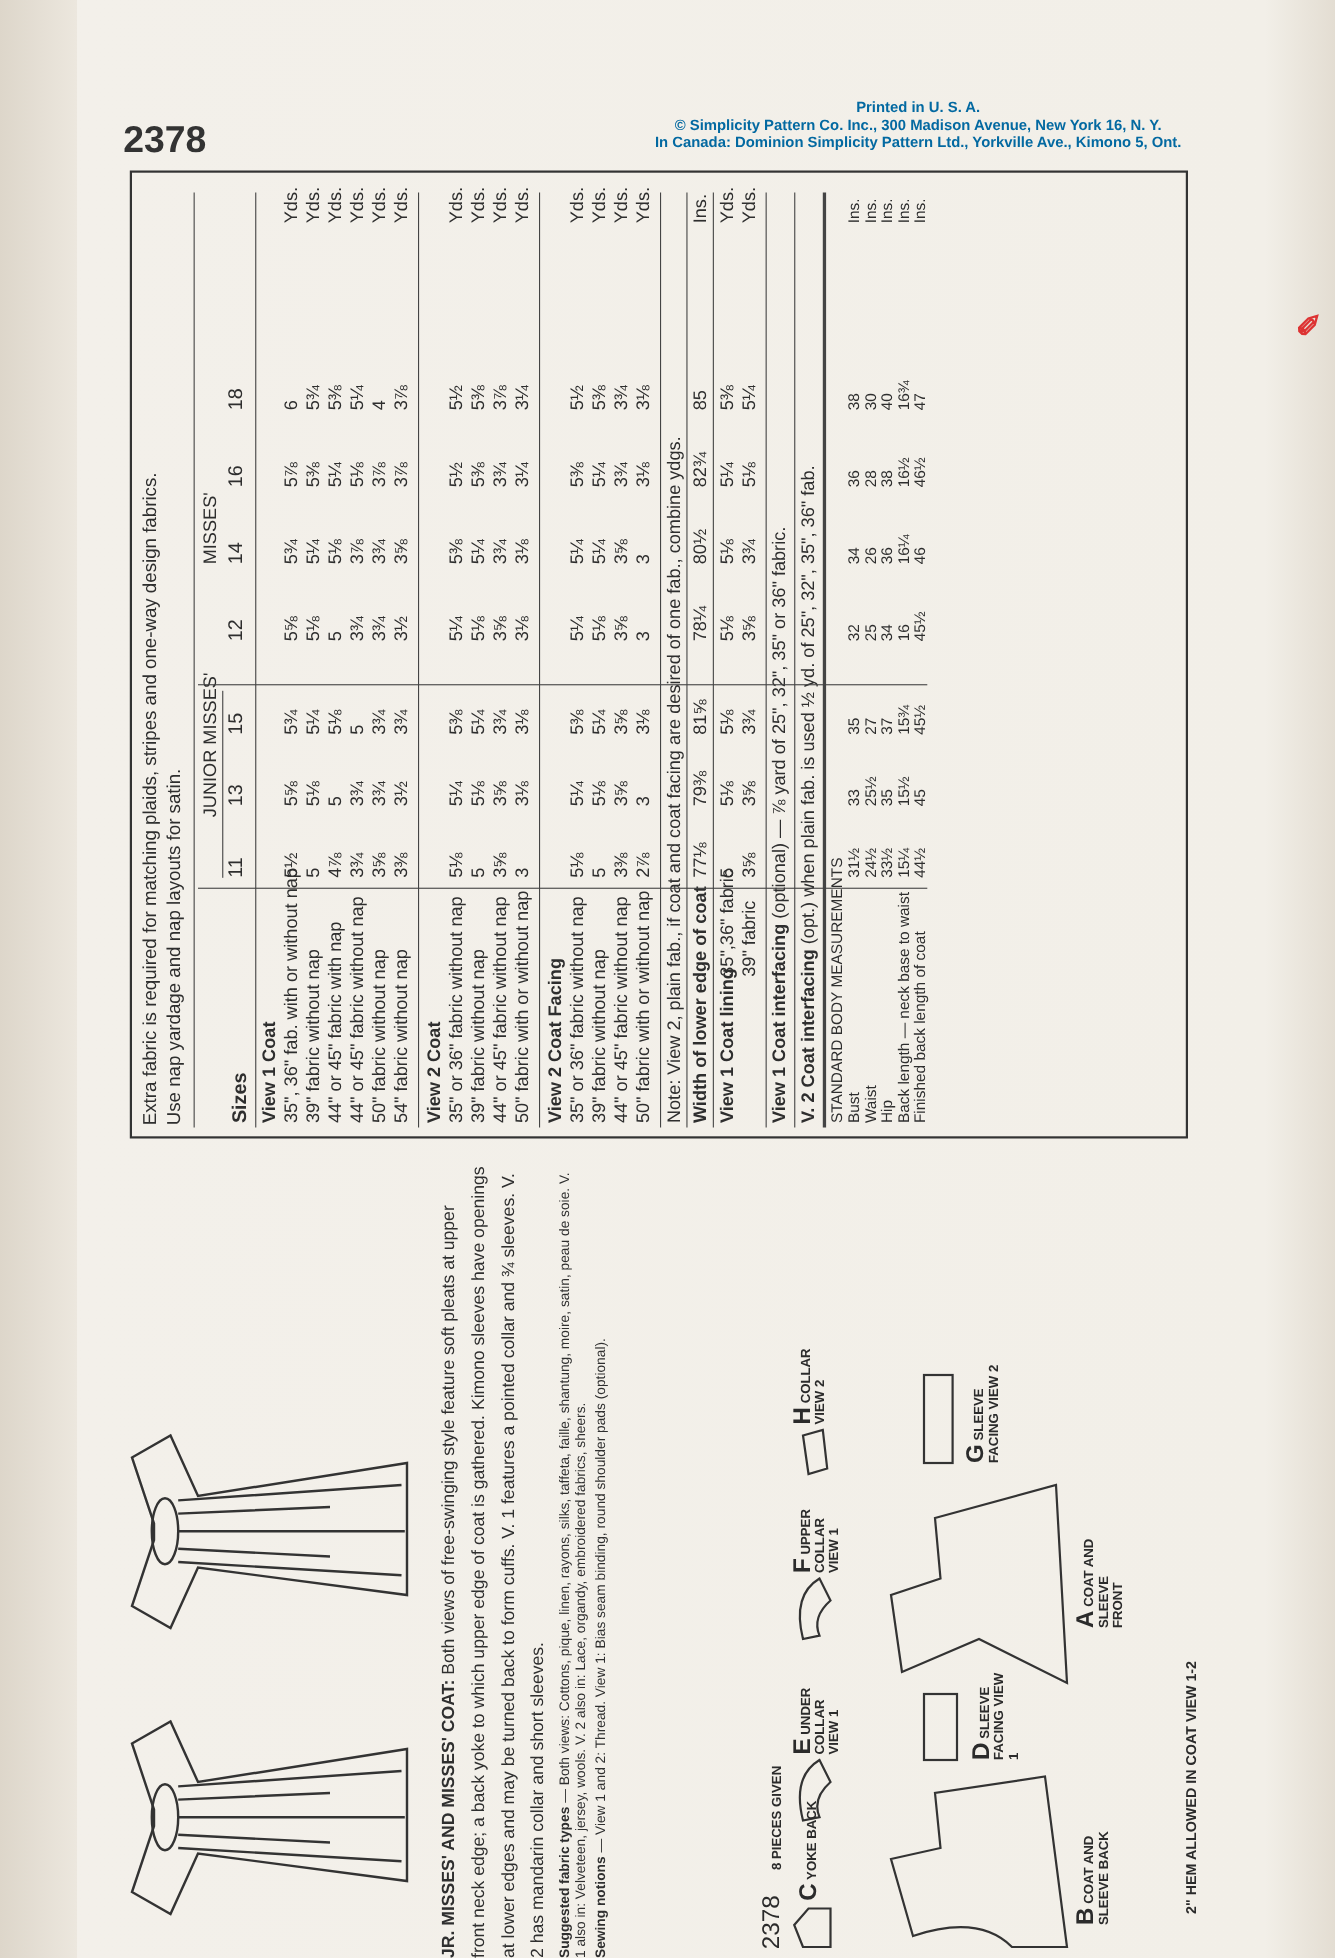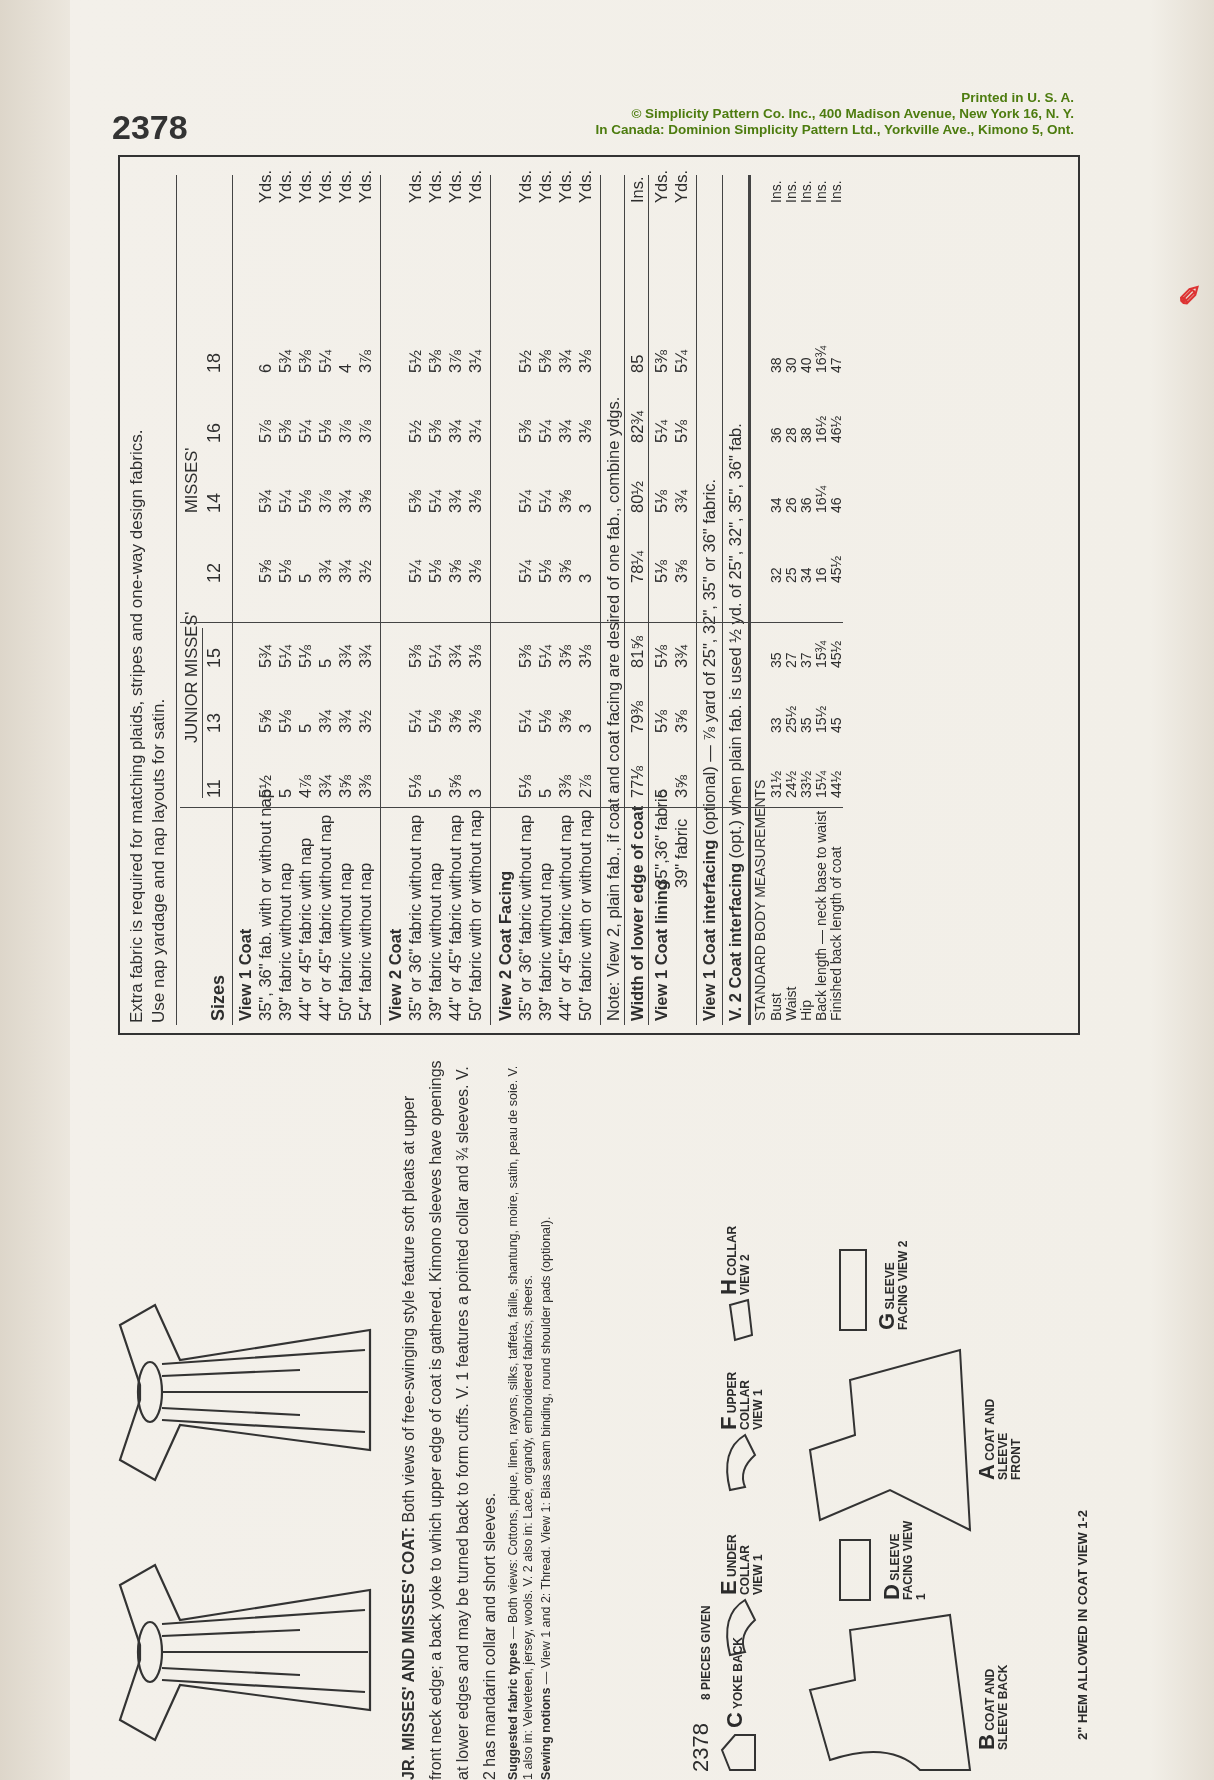--- a/index.html
+++ b/index.html
@@ -12,21 +12,21 @@
     position:absolute; left:0; top:0; width:1214px; height:1780px;
     background:
       linear-gradient(90deg, #e4dfd4 0px, #f3f0ea 60px, #f2efe8 1150px, #e3ddd2 1214px);
   }
   .edge-left { position:absolute; left:0; top:0; width:70px; height:1780px; background:linear-gradient(90deg,#ddd6ca,#ece7de); }
   .pattern-number {
     position:absolute; left:112px; top:108px; font-size:34px; font-weight:bold; color:#333;
     font-family:"Liberation Sans", sans-serif; letter-spacing:0px;
   }
   .imprint {
-    position:absolute; right:140px; top:90px; text-align:right; font-size:13.5px; font-weight:bold; line-height:16px; color:#4d7c0f;
+    position:absolute; right:140px; top:90px; text-align:center; font-size:13.5px; font-weight:bold; line-height:16px; color:#0369a1;
   }
   .red-mark { position:absolute; left:1178px; top:280px; width:18px; height:36px; color:#d33; font-size:28px; font-weight:bold; }
 
   
   .table-rot {
     position:absolute; left:118px; top:1035px;
     width:880px; height:962px;
     transform-origin:0 0; transform:rotate(-90deg);
     border:2px solid #333; box-sizing:border-box;
     font-family:"Liberation Sans", sans-serif; font-size:16.5px; color:#2e2e2e;
@@ -60,21 +60,21 @@
 </style>
 </head>
 <body>
 
 <div class="paper"></div>
 <div class="edge-left"></div>
 
 <div class="pattern-number">2378</div>
 <div class="imprint">
   <div>Printed in U. S. A.</div>
-  <div>© Simplicity Pattern Co. Inc., 400 Madison Avenue, New York 16, N. Y.</div>
+  <div>© Simplicity Pattern Co. Inc., 300 Madison Avenue, New York 16, N. Y.</div>
   <div>In Canada: Dominion Simplicity Pattern Ltd., Yorkville Ave., Kimono 5, Ont.</div>
 </div>
 <div class="red-mark">✐</div>
 
 <div class="table-rot">
   <div class="inner" id="tbl">
       <div class="intro" style="top:6px">
         <div>Extra fabric is required for matching plaids, stripes and one-way design fabrics.</div>
         <div>Use nap yardage and nap layouts for satin.</div>
       </div>

